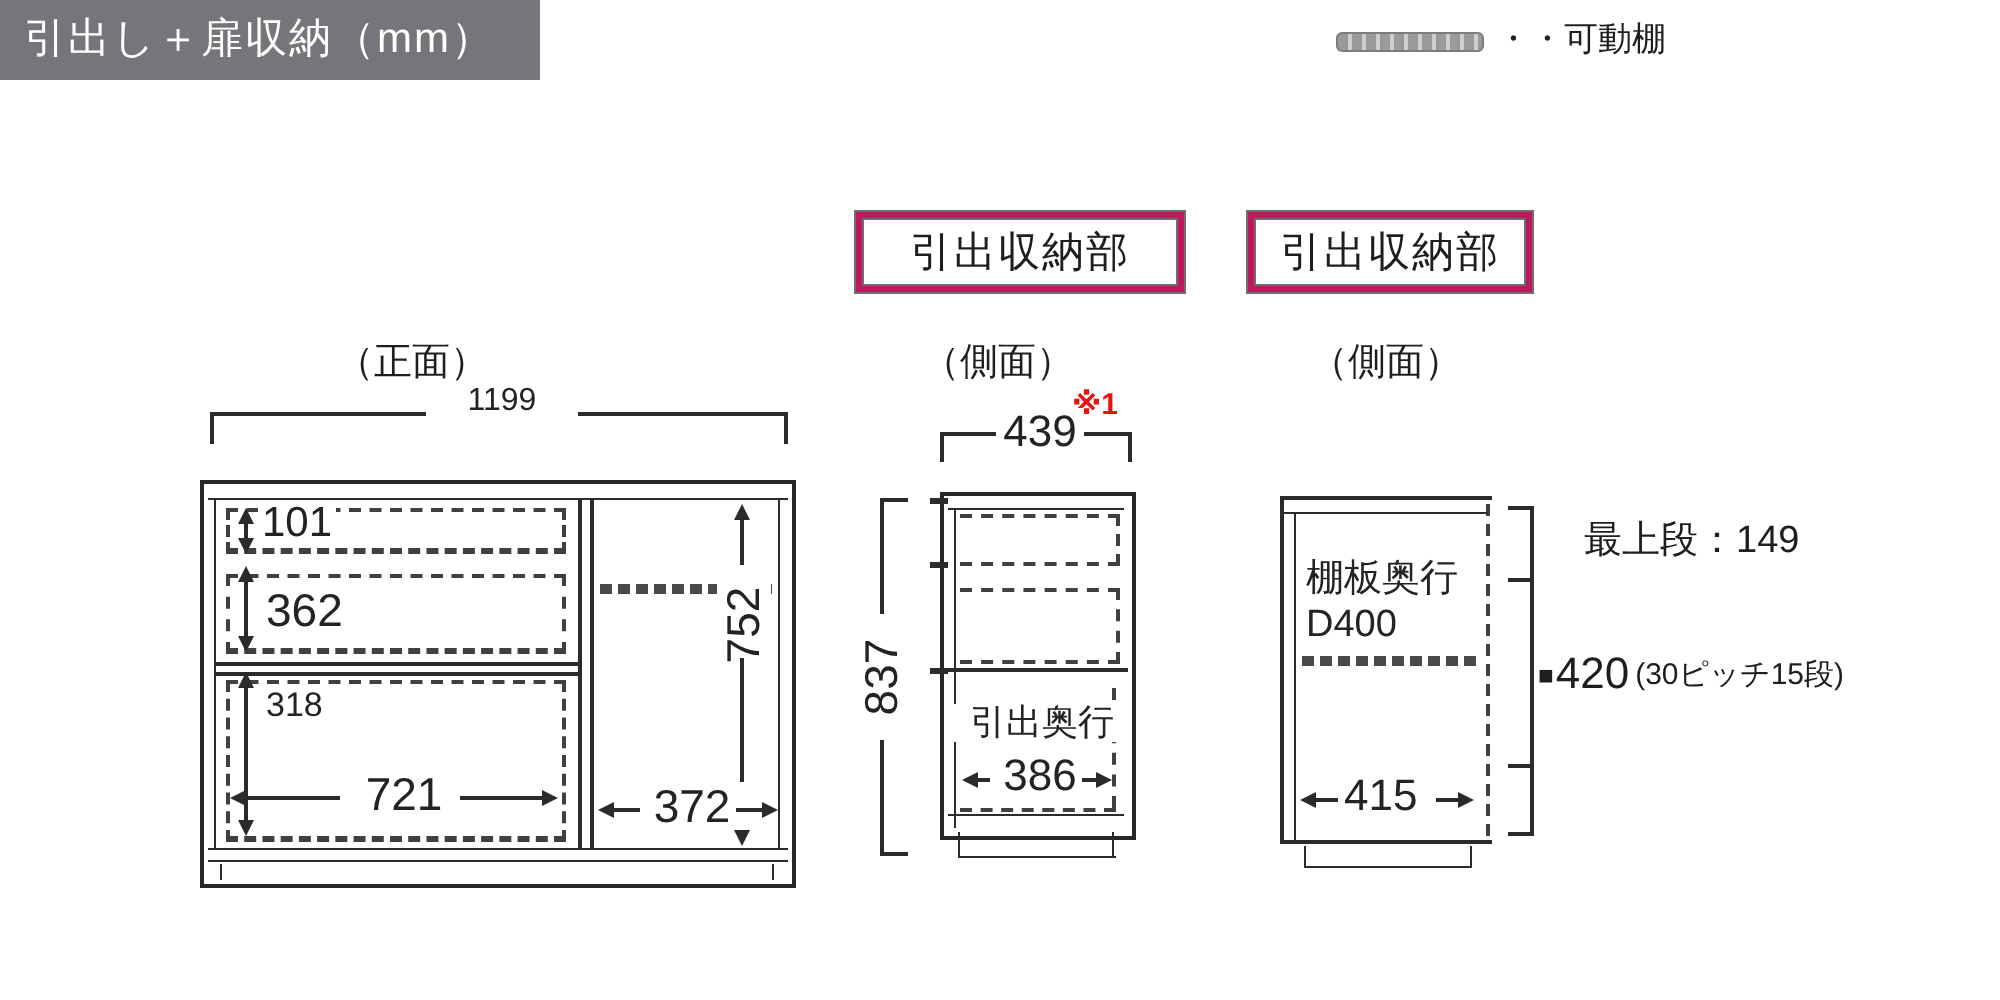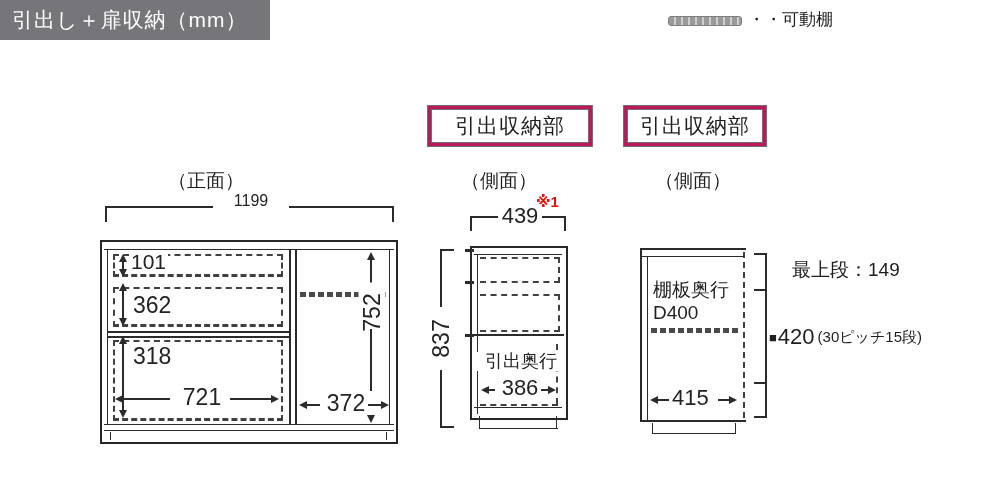--- a/index.html
+++ b/index.html
@@ -94,21 +94,21 @@
   <div class="num" style="left:129px;top:251px;font-size:21px;">101</div>
 
   <div class="tu" style="left:119px;top:283px;"></div>
   <div class="vl" style="left:122px;top:289px;height:31px;"></div>
   <div class="td" style="left:119px;top:318px;"></div>
   <div class="num" style="left:131px;top:293px;font-size:23px;">362</div>
 
   <div class="tu" style="left:119px;top:336px;"></div>
   <div class="vl" style="left:122px;top:342px;height:70px;"></div>
   <div class="td" style="left:119px;top:410px;"></div>
-  <div class="num" style="left:131px;top:344px;font-size:23px;">318</div>
+  <div class="num" style="left:131px;top:344px;font-size:17px;">318</div>
 
   <div class="tl" style="left:115px;top:395px;"></div>
   <div class="hl" style="left:122px;top:398px;width:48px;"></div>
   <div class="num" style="left:172px;top:385px;width:56px;text-align:center;font-size:23px;">721</div>
   <div class="hl" style="left:230px;top:398px;width:42px;"></div>
   <div class="tr" style="left:271px;top:395px;"></div>
 
   <div class="shelfdash" style="left:300px;top:292px;width:86px;"></div>
   <div class="tu" style="left:367px;top:252px;"></div>
   <div class="vl" style="left:370px;top:258px;height:44px;"></div>

